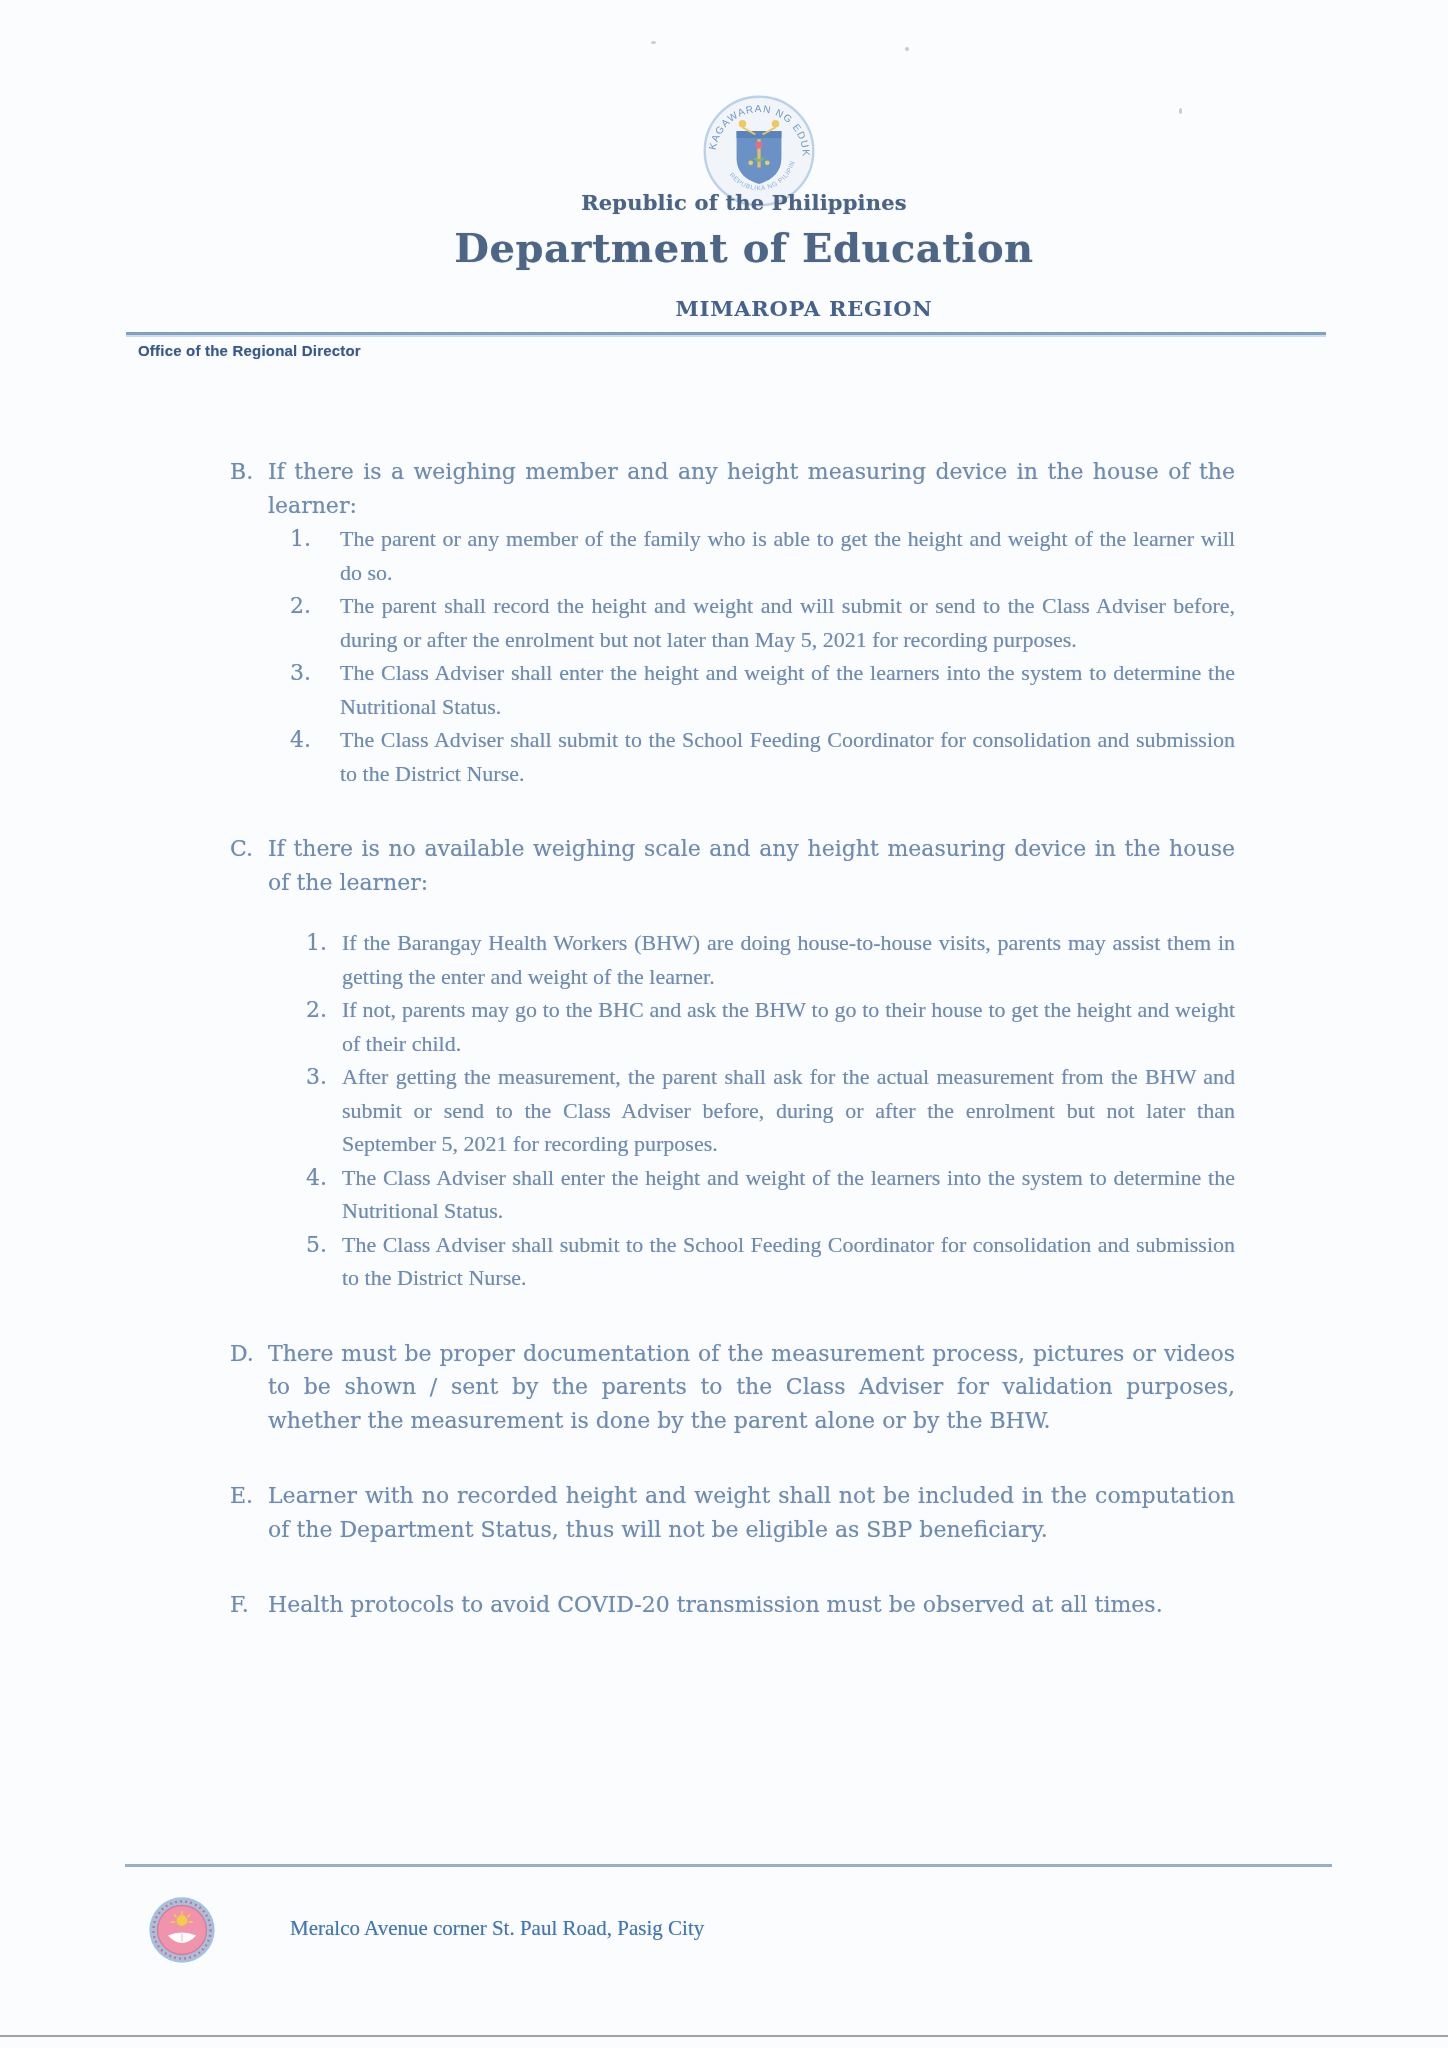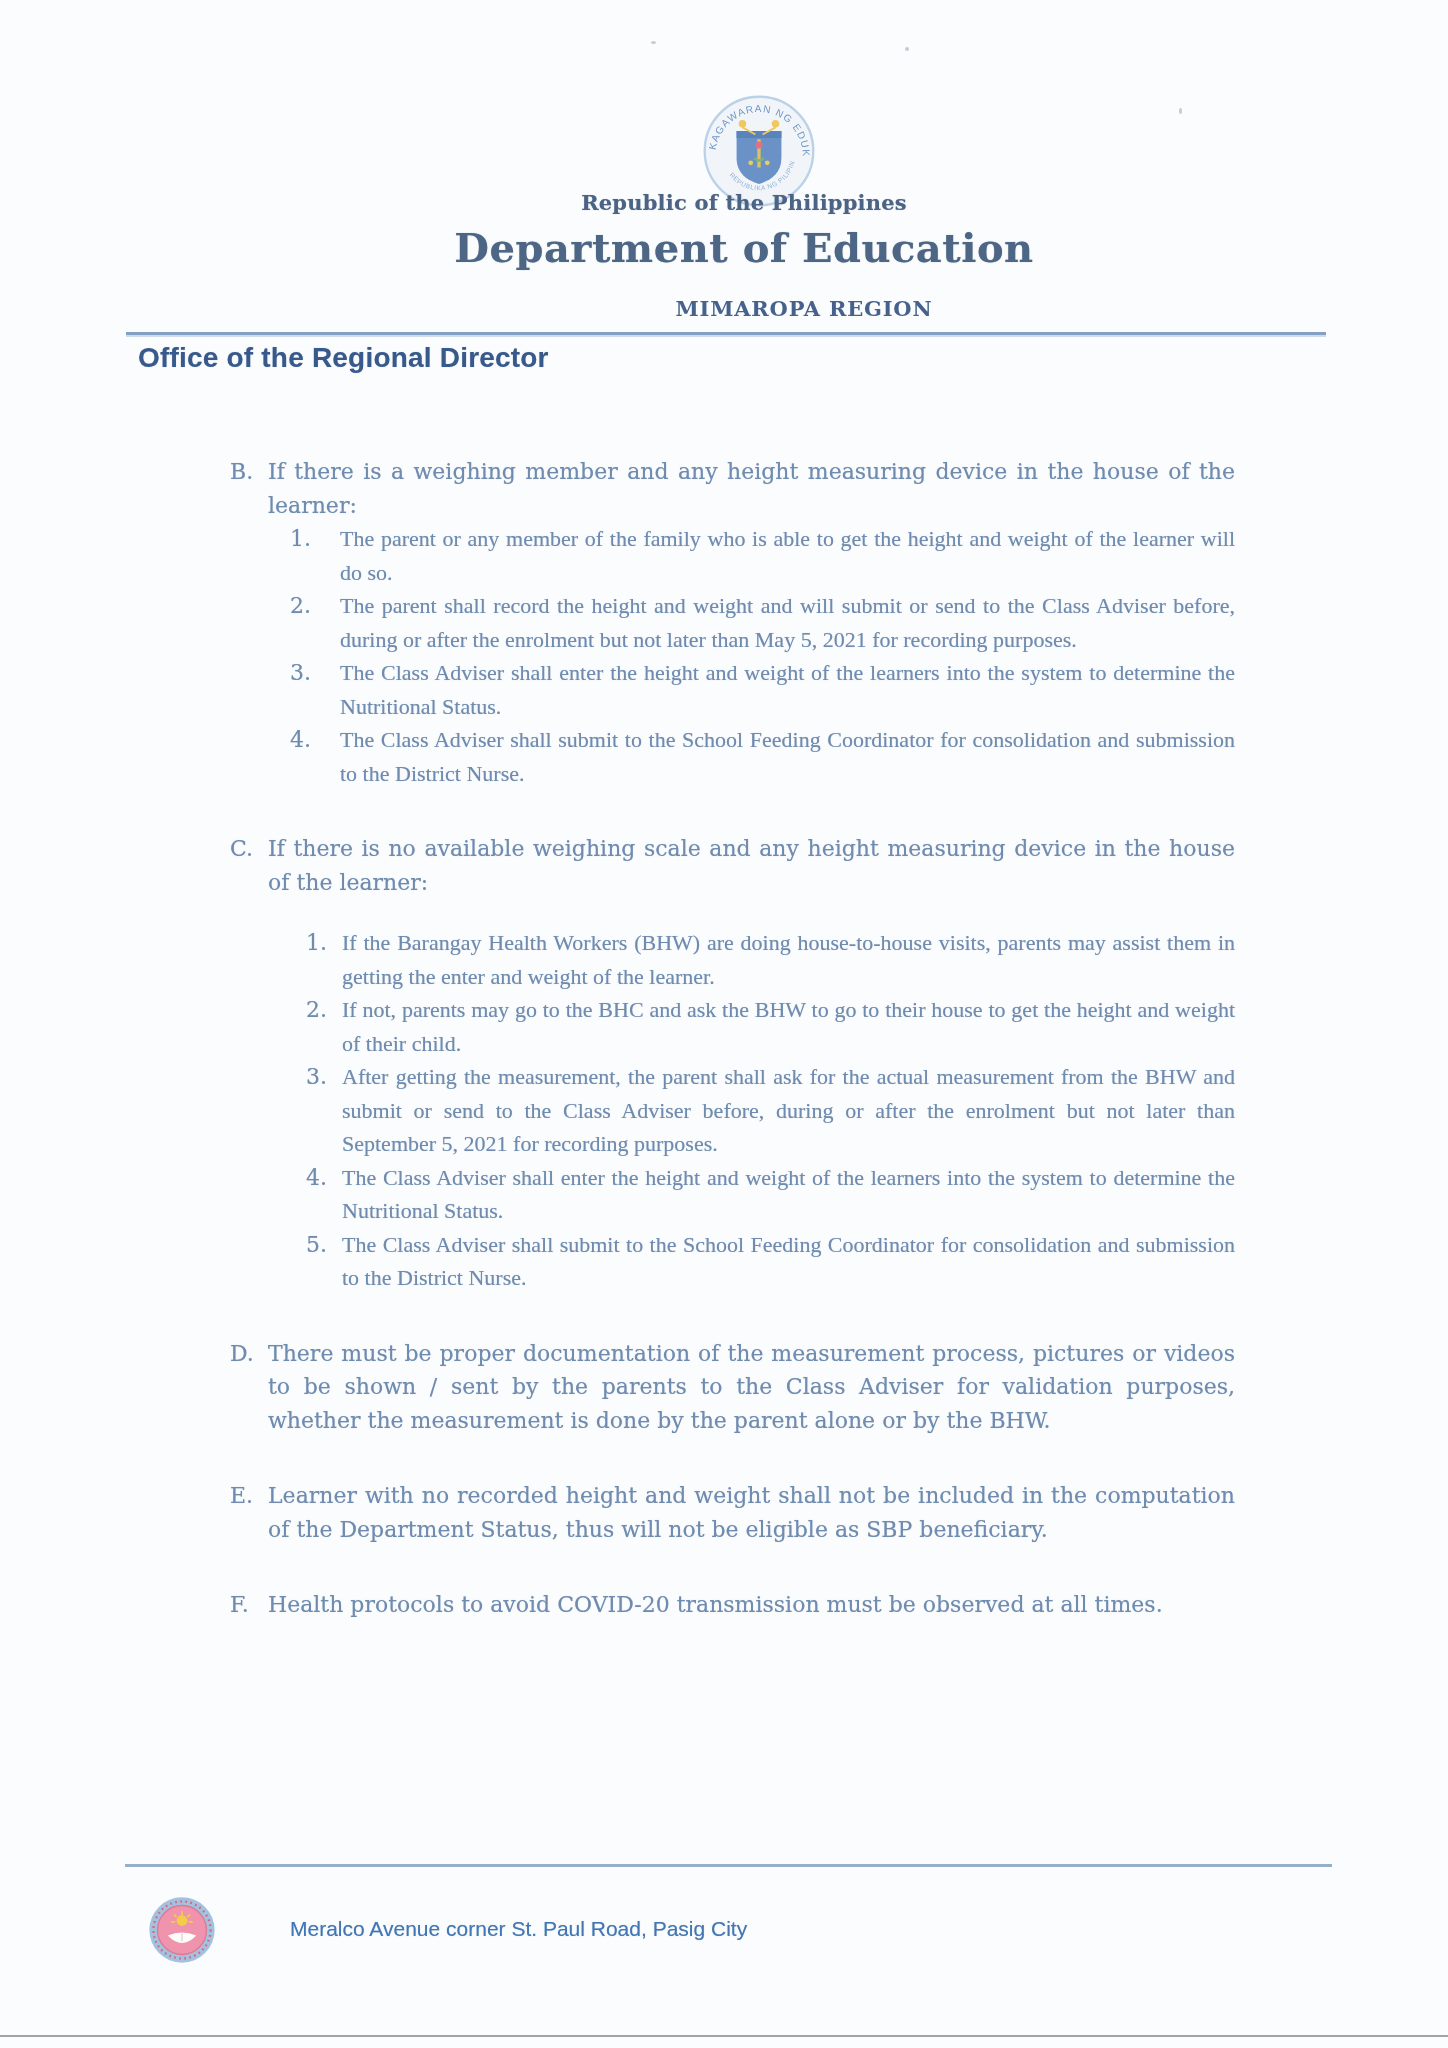--- a/index.html
+++ b/index.html
@@ -35,21 +35,21 @@
     color:#46628c; letter-spacing:0.8px;
   }
   .hdr-rule {
     position:absolute; top:332px; left:126px; width:1200px; height:3px;
     background:#6c90ba; opacity:0.85;
     box-shadow:0 2px 0 rgba(108,144,186,0.35);
   }
   .hdr-office {
     position:absolute; top:342px; left:138px;
     font-family:"Liberation Sans", sans-serif;
-    font-size:28px; font-weight:bold; color:#38598c;
+    font-size:15px; font-weight:bold; color:#38598c;
     letter-spacing:0.2px;
     text-shadow:0 0 1px rgba(56,89,140,0.4);
   }
 
   
   .doc-main {
     position:absolute; top:455px; left:230px; width:1005px;
     color:#6f8cb0; font-size:22px; line-height:33.5px;
     text-shadow:0 0 0.8px rgba(111,140,176,0.55);
   }
@@ -68,21 +68,21 @@
   section.sect:nth-child(2) li.item { grid-template-columns:36px 1fr; }
 
   
   .ftr-rule {
     position:absolute; top:1864px; left:125px; width:1207px; height:3px;
     background:#8ca7c4; opacity:0.9;
   }
   .ftr-logo { position:absolute; top:1896px; left:148px; width:68px; height:68px; }
   .ftr-text {
     position:absolute; top:1908px; left:290px;
-    font-family:Liberation Sans, sans-serif;
+    font-family:Liberation Serif, serif;
     font-size:21px; color:#4277b3; line-height:41px;
     text-shadow:0 0 0.8px rgba(66,119,179,0.5);
   }
   .bottom-edge {
     position:absolute; top:2035px; left:0; width:1448px; height:2px;
     background:#a3a3a3;
   }
   .speck { position:absolute; background:#9aa4ae; border-radius:50%; opacity:0.55; }
   .speck.s1 { top:41px; left:651px; width:5px; height:3px; }
   .speck.s2 { top:47px; left:905px; width:4px; height:4px; }

